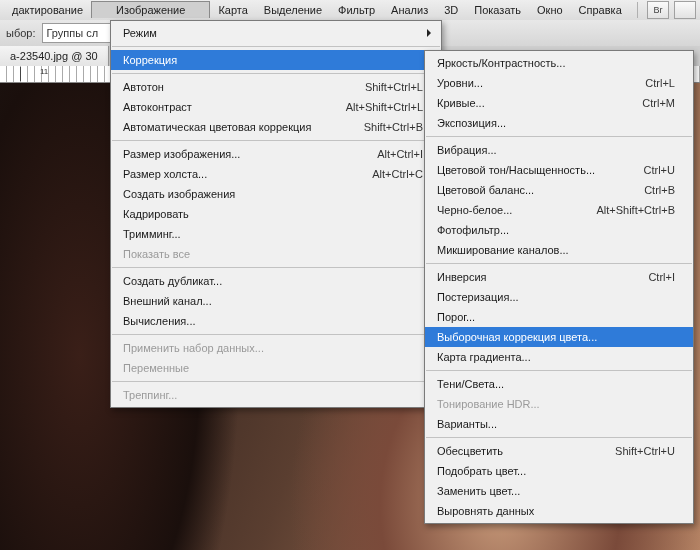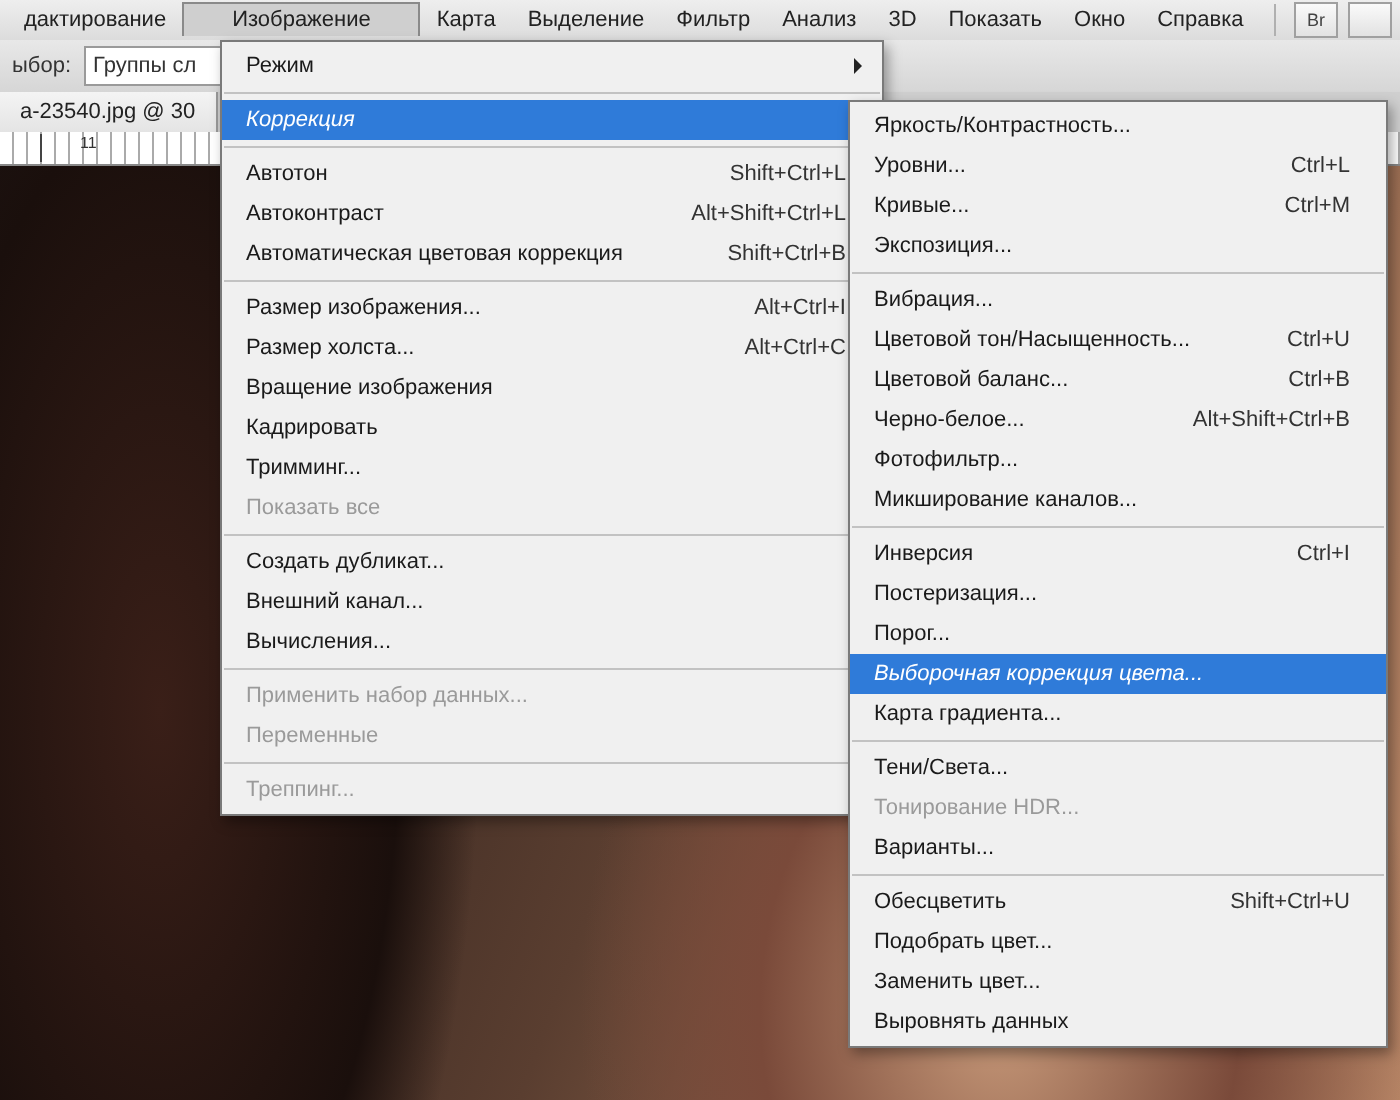--- a/index.html
+++ b/index.html
@@ -28,21 +28,21 @@
   .ruler::before{content:"";position:absolute;inset:0;background:repeating-linear-gradient(to right,transparent 0,transparent 6px,#aaa 6px,#aaa 7px);}
   .rlabel{position:absolute;top:1px;font-size:8px;color:#333;border-left:1px solid #444;padding-left:19px;height:14px;}
   
   .menu{position:absolute;background:#f0f0f0;border:1px solid #7a7a7a;box-shadow:2px 3px 6px rgba(0,0,0,.35);padding:2px 0;}
   .menu .row{display:flex;align-items:center;height:20px;padding:0 18px 0 12px;color:#1a1a1a;white-space:nowrap;position:relative;}
   .menu .row .lbl{flex:1;}
   .menu .row .accel{color:#333;margin-left:24px;}
   .menu .row.arrow::after{content:"";position:absolute;right:6px;top:6px;border:4px solid transparent;border-left-color:#222;}
   .menu .row.dis{color:#9a9a9a;}
   .menu .row.dis.arrow::after{border-left-color:#9a9a9a;}
-  .menu .row.hl{background:#2f7bd9;color:#fff;font-style:italic;}
+  .menu .row.hl{background:#2f7bd9;color:#fff;}
   .menu .row.hl.arrow::after{border-left-color:#fff;}
   .menu hr{border:none;border-top:1px solid #c2c2c2;margin:3px 1px;}
   #menu1{left:92px;top:20px;width:330px;margin-left:18px;}
   #menu2{left:424px;top:50px;width:268px;}
   .toolstrip{position:absolute;right:0;top:46px;height:20px;width:264px;background:linear-gradient(#e8e8e8,#d6d6d6);border-left:1px solid #9a9a9a;border-bottom:1px solid #9a9a9a;display:flex;align-items:center;justify-content:space-around;}
   .toolstrip span{width:18px;height:14px;border:1px solid #aaa;background:linear-gradient(#fafafa,#e4e4e4);}
 </style>
 </head>
 <body>
 <div class="app">
@@ -110,21 +110,21 @@
       <hr>
       <div class="row">
         <span class="lbl">Размер изображения...</span>
         <span class="accel">Alt+Ctrl+I</span>
       </div>
       <div class="row">
         <span class="lbl">Размер холста...</span>
         <span class="accel">Alt+Ctrl+C</span>
       </div>
       <div class="row arrow">
-        <span class="lbl">Вращение изображения</span>
+        <span class="lbl">Создать изображения</span>
       </div>
       <div class="row">
         <span class="lbl">Кадрировать</span>
       </div>
       <div class="row">
         <span class="lbl">Тримминг...</span>
       </div>
       <div class="row dis">
         <span class="lbl">Показать все</span>
       </div>

